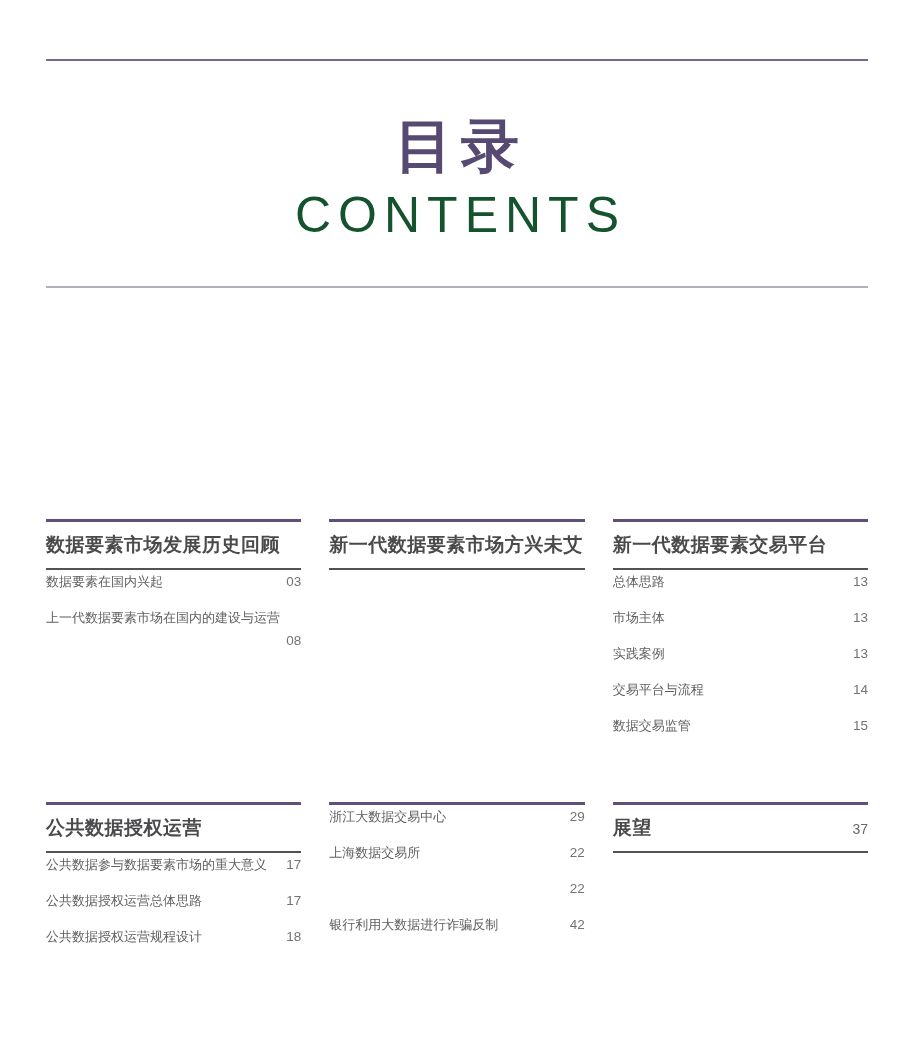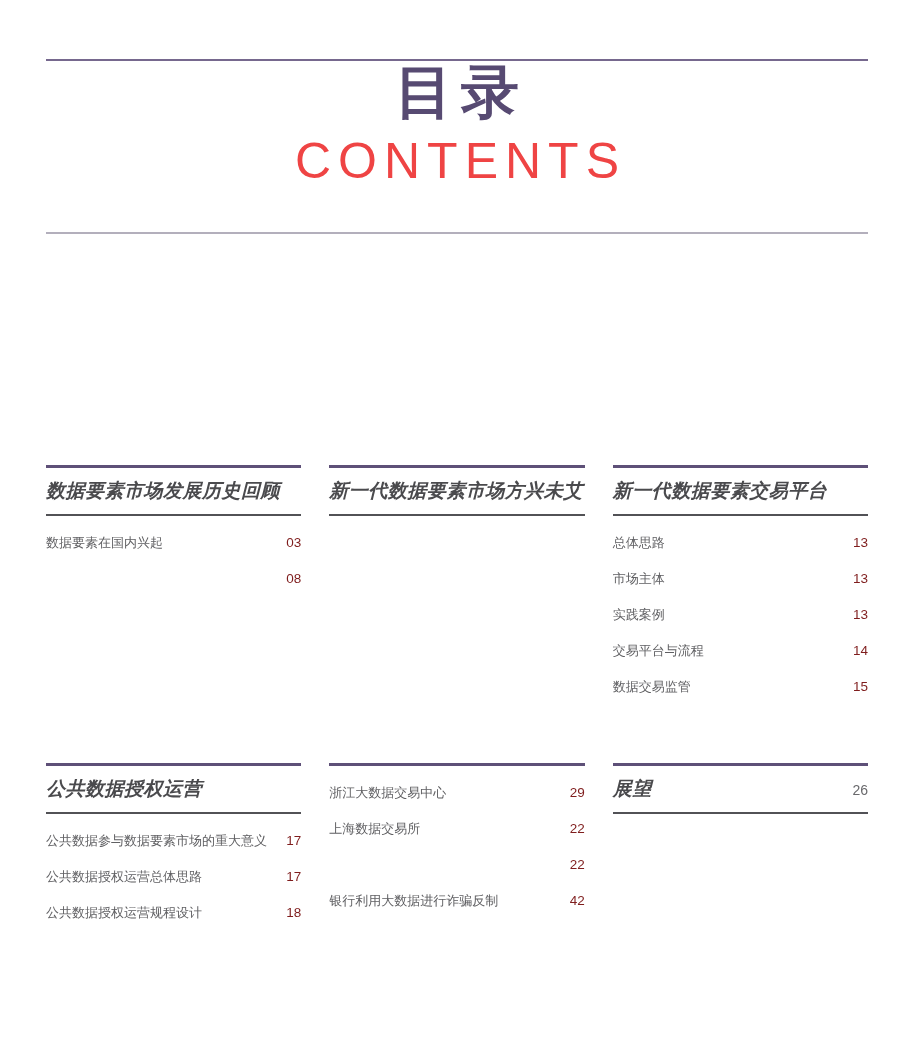--- a/index.html
+++ b/index.html
@@ -10,65 +10,66 @@
     font-family: "Liberation Sans", "DejaVu Sans", sans-serif;
   }
   .page { width: 822px; margin-left: 46px; }
 
   .rule { width: 100%; }
   .rule-top { margin-top: 59px; border-top: 2px solid #76688e; }
   .rule-sub { margin-top: 46px; border-top: 2px solid #b3afbc; }
 
   .title-block { text-align: center; }
   .title-cn {
+    margin-top: 54px;
     font-size: 58px; line-height: 62px; font-weight: 700;
     letter-spacing: 8px; text-indent: 8px;
     color: #574a72;
   }
   .title-en {
     margin-top: 13px;
     font-size: 50px; line-height: 50px; font-weight: 200;
     letter-spacing: 7px; text-indent: 7px;
-    color: #ef4444;
+    color: #14532d;
   }
 
   .grid {
     margin-top: 231px;
     display: grid;
     grid-template-columns: repeat(3, 1fr);
     column-gap: 28px;
     row-gap: 52px;
     align-items: start;
   }
 
   .section { border-top: 3px solid #5e5078; }
   .sec-head {
     border-bottom: 2px solid #525256;
     padding: 10px 0 10px 0;
     display: flex; align-items: baseline;
   }
   .sec-title {
     font-size: 19px; line-height: 26px; font-weight: 700;
-    color: #4a4a4d; letter-spacing: 0.5px; font-style: italic;
+    color: #4a4a4d; letter-spacing: 0.5px;
   }
   .head-num {
     margin-left: auto;
     font-size: 14px; font-weight: 400; color: #69696c;
   }
 
-  .items { margin-top: 15px; }
+  .items { }
   .toc-item {
     display: flex; flex-wrap: wrap; align-items: baseline;
     margin-bottom: 13px;
     font-size: 13px; line-height: 23px;
     color: #606063;
     cursor: pointer;
   }
   .toc-item .lbl { margin-right: 18px; }
-  .toc-item .num { margin-left: auto; font-size: 13.5px; color: #7f1d1d; }
+  .toc-item .num { margin-left: auto; font-size: 13.5px; color: #737373; }
 </style>
 </head>
 <body>
 
 <div class="page">
 
   <div class="rule rule-top"></div>
 
   <header class="title-block">
     <h1 class="title-cn">目录</h1>
@@ -82,20 +83,21 @@
     <section class="section">
       <div class="sec-head">
         <h2 class="sec-title">数据要素市场发展历史回顾</h2>
       </div>
       <div class="items">
         <div class="toc-item">
           <span class="lbl">数据要素在国内兴起</span>
           <span class="num">03</span>
         </div>
         <div class="toc-item">
+          <span class="lbl">上一代数据要素市场在国内的建设与运营</span>
           <span class="num">08</span>
         </div>
       </div>
     </section>
 
     <section class="section">
       <div class="sec-head">
         <h2 class="sec-title">新一代数据要素市场方兴未艾</h2>
       </div>
     </section>
@@ -164,18 +166,18 @@
         <div class="toc-item">
           <span class="lbl">银行利用大数据进行诈骗反制</span>
           <span class="num">42</span>
         </div>
       </div>
     </section>
 
     <section class="section">
       <div class="sec-head with-num">
         <h2 class="sec-title">展望</h2>
-        <span class="head-num">26</span>
+        <span class="head-num">37</span>
       </div>
     </section>
 
   </main>
 </div>
 
 </body></html>

